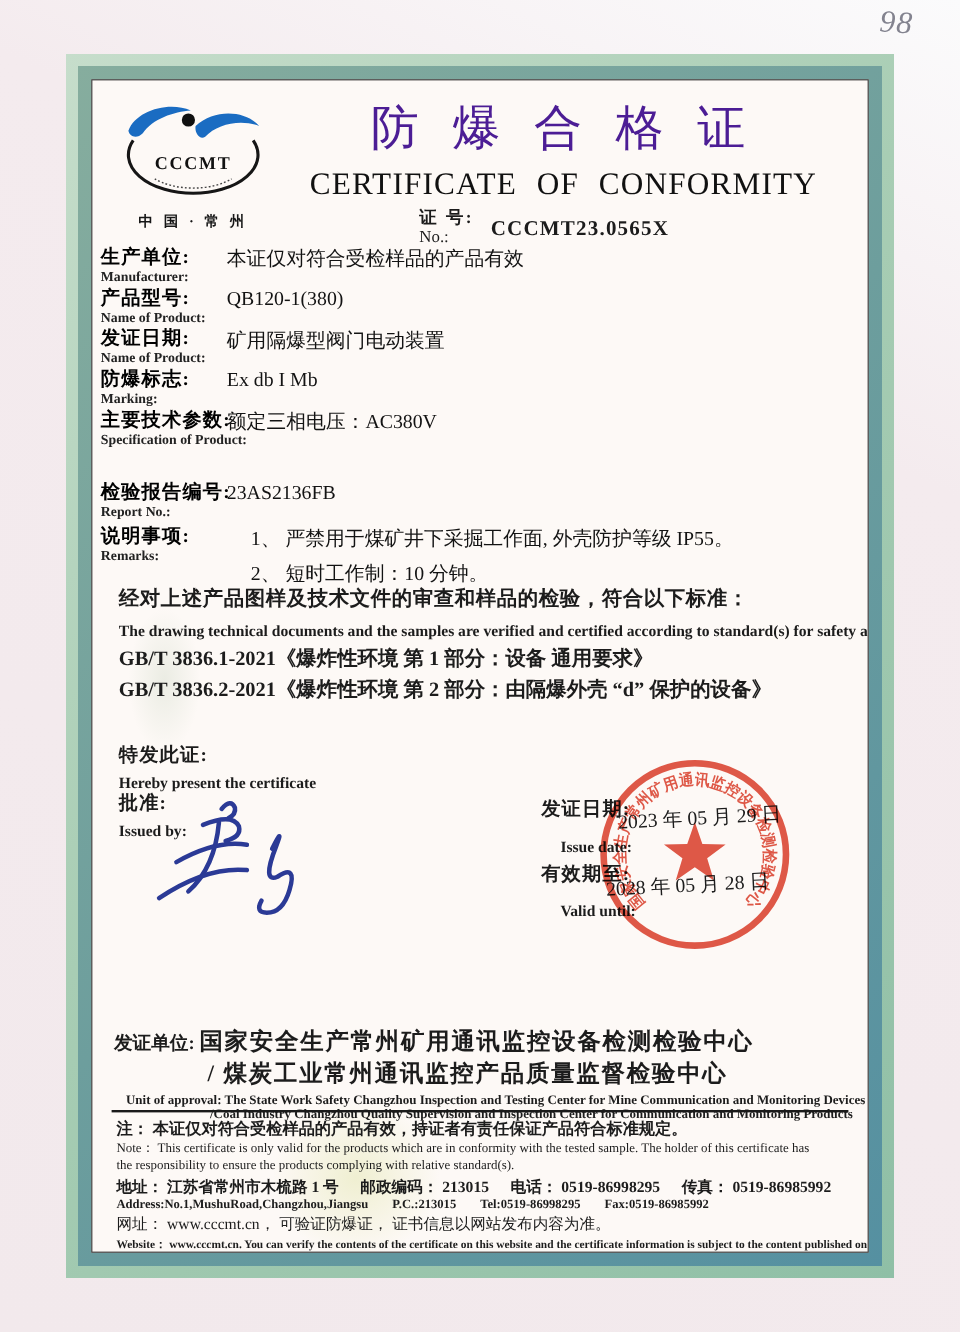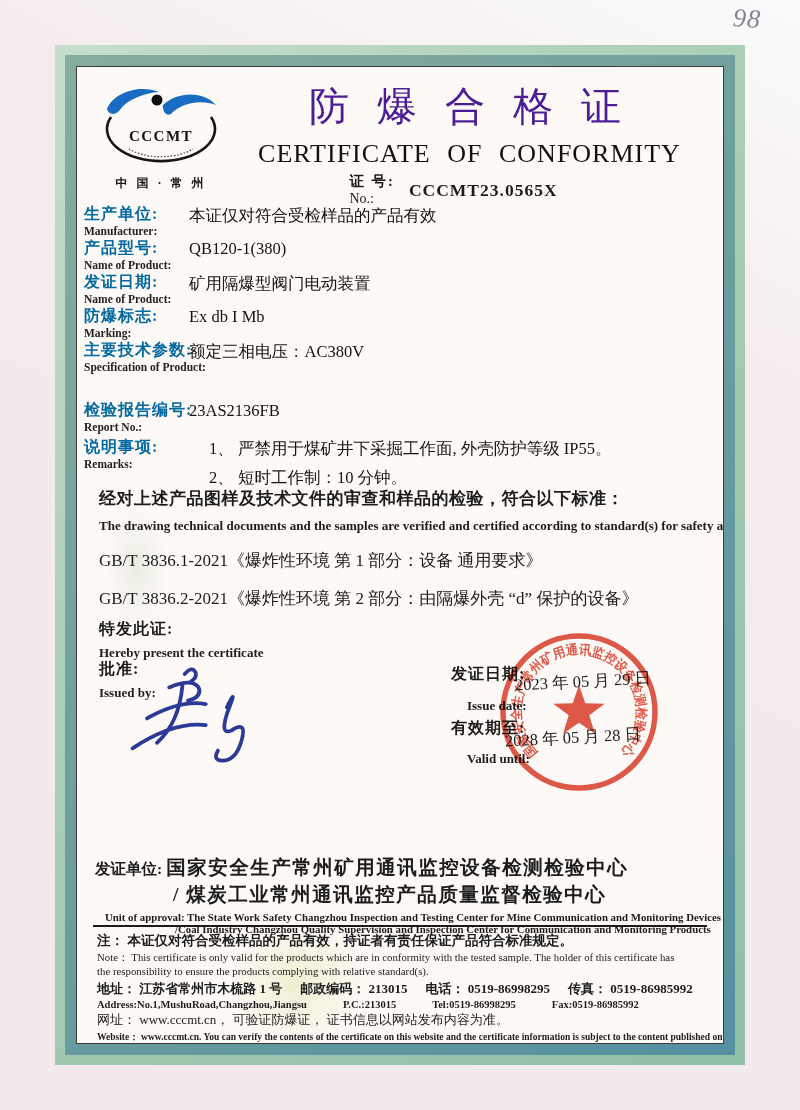--- a/index.html
+++ b/index.html
@@ -43,31 +43,31 @@
   .no-labels{text-align:left;}
   .no-zh{font-size:14.5px;font-weight:700;letter-spacing:2px;}
   .no-en{font-size:14px;}
   .no-val{font-size:17.5px;font-weight:700;letter-spacing:1px;margin-left:14px;padding-top:8px;}
 
   
   .fields{position:absolute;left:7px;right:8px;top:137px;}
   .frow{position:relative;height:34px;}
   .frow.report{height:37px;margin-top:26px;}
   .frow.remarks{height:60px;}
-  .lzh{font-size:16px;font-weight:700;letter-spacing:1px;color:#0369a1;}
+  .lzh{font-size:16px;font-weight:700;letter-spacing:1px;color:#000000;}
   .len{font-size:11.5px;font-weight:700;white-space:nowrap;color:#222;margin-top:0px;}
   .fval{position:absolute;left:105px;top:1px;font-size:16.5px;white-space:nowrap;color:#131313;}
   .fval.ind{left:125px;}
   .rline2{margin-top:7px;}
 
   
   .standards{position:absolute;left:22px;right:8px;top:420px;}
   .std-zh{font-size:17px;font-weight:700;letter-spacing:.5px;}
   .std-en{font-size:13px;font-weight:700;margin-top:8px;white-space:nowrap;}
-  .std-item{font-size:17px;font-weight:400;margin-top:16px;line-height:22px;white-space:nowrap;}
+  .std-item{font-size:17px;font-weight:700;margin-top:4px;line-height:22px;white-space:nowrap;}
 
   
   .issue{position:absolute;left:0;right:0;top:548px;height:265px;}
   .iz{position:absolute;font-size:16px;font-weight:700;letter-spacing:1px;}
   .ie{position:absolute;font-size:13px;font-weight:700;}
   .dval{position:absolute;font-size:16.5px;transform:rotate(-3deg);white-space:nowrap;}
   .sig{position:absolute;left:46px;top:48px;}
   .stamp{position:absolute;left:417px;top:12px;opacity:.84;mix-blend-mode:multiply;}
 
   
@@ -78,21 +78,21 @@
   .ap-zh2{font-size:19.5px;font-weight:700;letter-spacing:1.5px;margin-left:78px;white-space:nowrap;}
   .ap-en1{font-size:10.8px;font-weight:700;margin-left:10px;margin-top:3px;white-space:nowrap;}
   .ap-en2{font-size:10.8px;font-weight:700;margin-left:80px;white-space:nowrap;}
   .rule{position:absolute;left:16px;right:16px;top:858px;border-top:2.5px solid #1a1a1a;}
 
   
   .footer{position:absolute;left:20px;right:6px;top:865px;}
   .ft-note-zh{font-size:13.5px;font-weight:700;}
   .ft-note-en{font-size:10.8px;font-weight:400;white-space:nowrap;line-height:14px;}
   .ft-row{display:flex;gap:18px;font-size:13px;font-weight:700;margin-top:2px;white-space:nowrap;}
-  .ft-row-en{display:flex;gap:36px;font-size:10.5px;font-weight:700;margin-top:1px;white-space:nowrap;text-align:center;}
+  .ft-row-en{display:flex;gap:20px;font-size:10.5px;font-weight:700;margin-top:1px;white-space:nowrap;text-align:center;}
   .ft-web-zh{font-size:13px;font-weight:400;margin-top:1px;}
   .ft-web-en{font-size:9.5px;font-weight:700;margin-top:2px;white-space:nowrap;}
 </style>
 </head>
 <body>
 
 <div class="page-num">98</div>
 
 <div class="cert">
   <div class="cert-mid">

